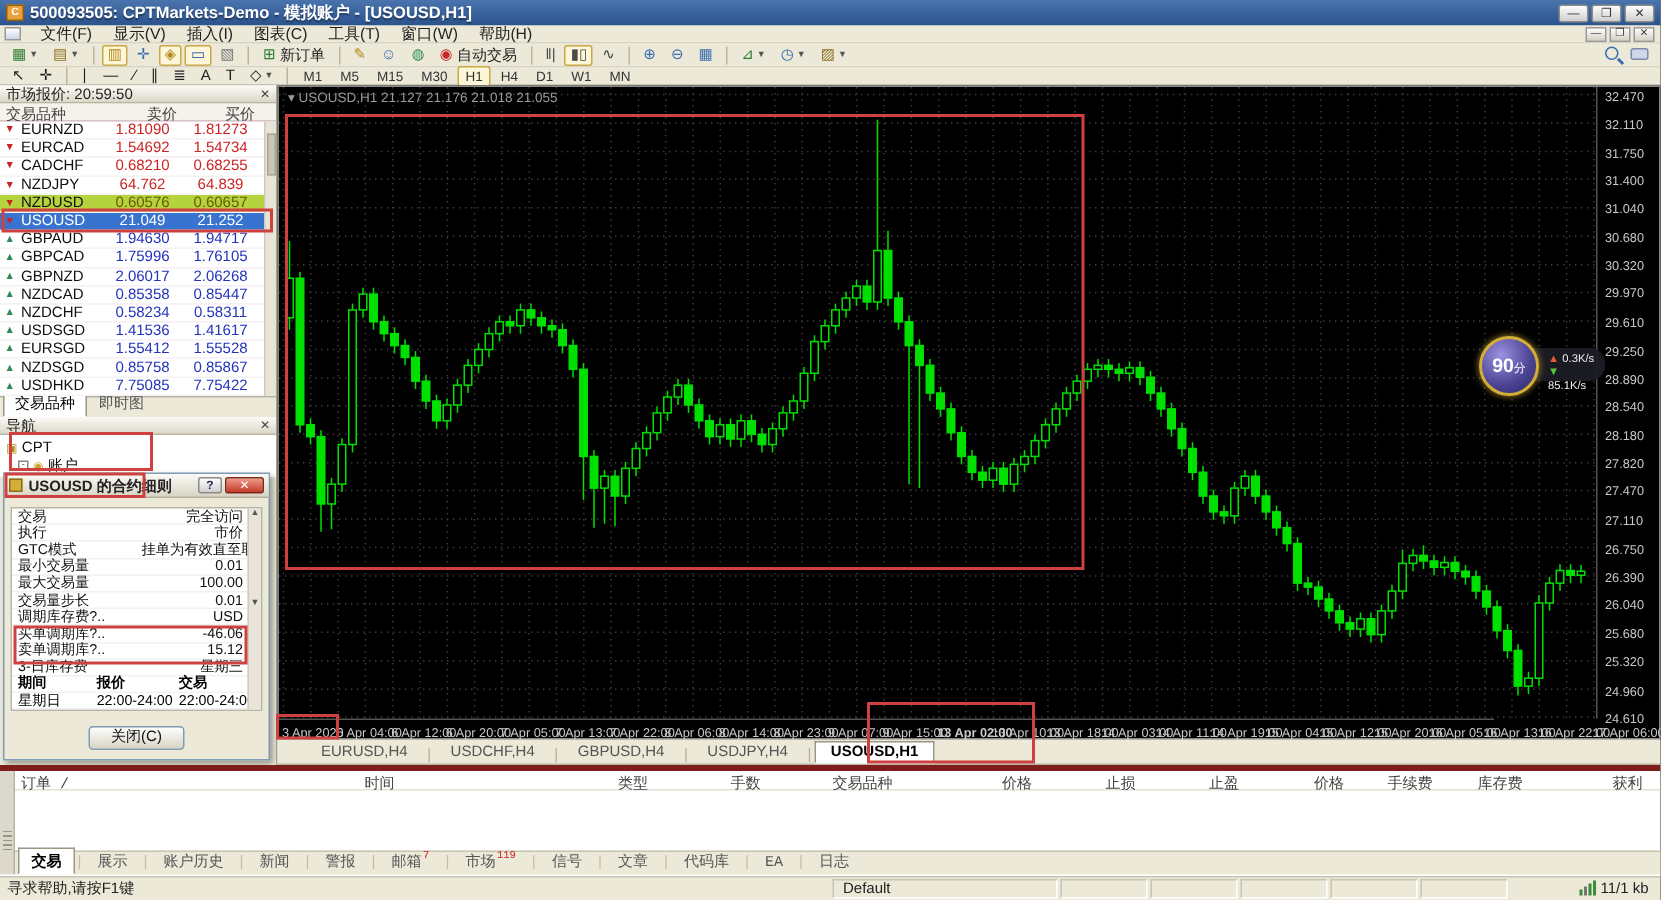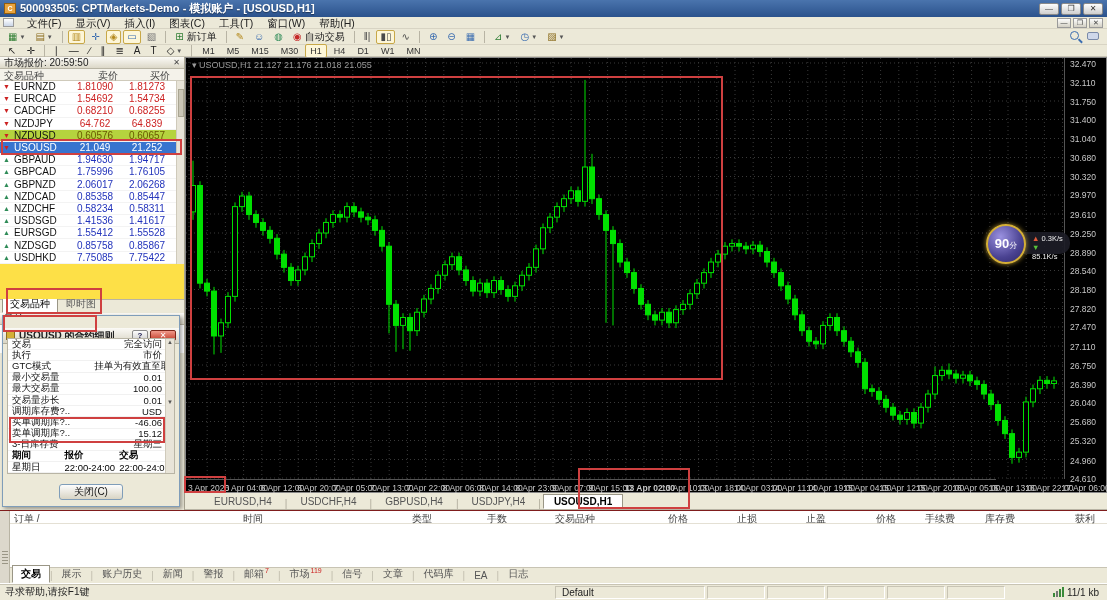--- a/index.html
+++ b/index.html
@@ -42,21 +42,21 @@
   .chat { width:12px; height:8px; background:#cfd8ea; border:1px solid #7a8aa8; border-radius:2px; }
 
   
   .leftcol { position:absolute; left:0; top:57px; width:185px; height:455px; background:#ece9d8; border-right:1px solid #a9a592; }
   .panel-title { height:12px; background:linear-gradient(#fbfaf6,#dcd8c8); border-bottom:1px solid #b8b4a4;
     font-size:10px; color:#222; display:flex; align-items:center; padding:0 4px; }
   .panel-title .px { margin-left:auto; font-size:8px; color:#444; }
 
   .mw-head { display:flex; height:12px; border-bottom:1px solid #cfcabb; background:#f4f2ea; color:#444; font-size:10px; }
   .mw-head span { padding:0 4px; }
-  .mw-rows { position:relative; background:#fde047; height:218px; overflow:hidden; }
+  .mw-rows { position:relative; background:#f0abfc; height:183px; overflow:hidden; }
   .mwrow { display:flex; align-items:center; height:12.2px; font-size:10px; border-bottom:1px solid #f3f3f3; background:#fff; }
   .mwrow .sico { width:9px; font-size:7px; text-align:center; margin-left:2px; }
   .mwrow .sym { width:60px; color:#111; padding-left:3px; }
   .mwrow .bid, .mwrow .ask { width:52px; text-align:center; padding-right:4px; }
   .mwrow.dn .bid, .mwrow.dn .ask { color:#cc2222; }
   .mwrow.up .bid, .mwrow.up .ask { color:#2233bb; }
   .mwrow.hl-green { background:#b5d33e; }
   .mwrow.hl-green .bid, .mwrow.hl-green .ask { color:#6a5a00; }
   .mwrow.hl-sel { background:#3874cf; }
   .mwrow.hl-sel .sym, .mwrow.hl-sel .bid, .mwrow.hl-sel .ask { color:#fff; }
@@ -68,21 +68,21 @@
 
   .nav-tree { background:#fff; height:28px; font-size:10px; color:#111; padding:2px 0 0 4px; }
   .tree-line { display:flex; align-items:center; height:12px; }
   .tree-line .box { width:7px; height:7px; border:1px solid #888; font-size:6px; line-height:5px; text-align:center; color:#444; margin-right:3px; background:#fff; }
   .tree-ico { font-size:8px; margin-right:3px; }
 
   
   .dialog { position:absolute; left:2px; top:315px; width:178px; height:192px; background:#ece9d8;
     border:1px solid #7f9db9; box-shadow:2px 2px 4px rgba(0,0,0,.35); }
   .dlg-title { height:16px; background:linear-gradient(#fbfaf6,#d8d4c4); border-bottom:1px solid #b0ac9c;
-    display:flex; align-items:center; padding:0 3px; font-size:10px; font-weight:bold; color:#222;margin-top:12px; }
+    display:flex; align-items:center; padding:0 3px; font-size:10px; font-weight:bold; color:#222; }
   .dlg-ico { width:9px; height:9px; background:#d4af37; border:1px solid #8a6d1f; margin-right:4px; }
   .dlg-btns { margin-left:auto; display:flex; gap:2px; }
   .dlg-help { width:16px; height:11px; background:linear-gradient(#fdfdfd,#cfcfcf); border:1px solid #8a8a8a; border-radius:2px;
     font-size:8px; line-height:10px; text-align:center; color:#225; }
   .dlg-x { width:26px; height:11px; background:linear-gradient(#f09a8a,#c43d2a); border:1px solid #7e2619; border-radius:2px;
     color:#fff; font-size:8px; line-height:10px; text-align:center; font-weight:bold; }
   .dlg-body { position:absolute; left:4px; top:22px; right:4px; height:136px; background:#fff; border:1px solid #b8b4a4; overflow:hidden; }
   .drow { display:flex; height:11.2px; align-items:center; font-size:9.5px; border-bottom:1px solid #f1f1f1; }
   .drow .dl { padding-left:4px; color:#111; width:52%; white-space:nowrap; }
   .drow .dv { width:48%; text-align:right; padding-right:12px; color:#111; white-space:nowrap; }
@@ -111,21 +111,21 @@
   .badge-circle .fen { font-size:8px; font-weight:normal; }
 
   
   .chart-tabs { position:absolute; left:185px; top:493px; width:922px; height:17px; background:#ece9d8;
     border-bottom:1px solid #b8b4a4; display:flex; align-items:flex-end; padding-left:18px; font-size:10px; }
   .ctab { padding:1px 10px; color:#555; border:1px solid transparent; white-space:nowrap; }
   .ctab.active { background:#fff; border:1px solid #9a9686; border-bottom-color:#fff; color:#000; font-weight:bold; }
   .ctab-sep { color:#b0ac9c; padding:0 2px; }
 
   
-  .terminal { position:absolute; left:0; top:510px; width:1107px; height:73px; background:#fff; border-top:1px solid #7f1d1d; }
+  .terminal { position:absolute; left:0; top:510px; width:1107px; height:73px; background:#fff; border-top:4px solid #7f1d1d;font-family:Liberation Mono, monospace; }
   .term-strip { position:absolute; left:0; top:0; width:10px; height:73px; background:#dcd8cc; border-right:1px solid #b8b4a4; }
   .term-strip .dotty { margin:40px auto 0; width:6px; height:14px; background:repeating-linear-gradient(#9a9686 0 1px,transparent 1px 3px); }
   .term-head { position:absolute; left:10px; top:0; right:0; height:13px; border-bottom:1px solid #e4e0d4; }
   .term-head span { position:absolute; color:#444; font-size:10px; }
   .balance-row { position:absolute; left:10px; top:13px; right:0; height:13px; background:#d8d4c8; display:flex; align-items:center; }
   .balance-row .bdot { width:6px; height:6px; border:1px solid #888; border-radius:50%; background:#eee; margin:0 4px 0 3px; }
   .balance-row .btext { font-weight:bold; font-size:10px; color:#111; }
   .balance-row .bprofit { margin-left:auto; font-weight:bold; font-size:10px; padding-right:8px; }
   .term-tabs { position:absolute; left:10px; bottom:0; right:0; height:16px; background:#ece9d8; border-top:1px solid #c8c4b4;
     display:flex; align-items:flex-end; font-size:10px; padding-left:2px; }

